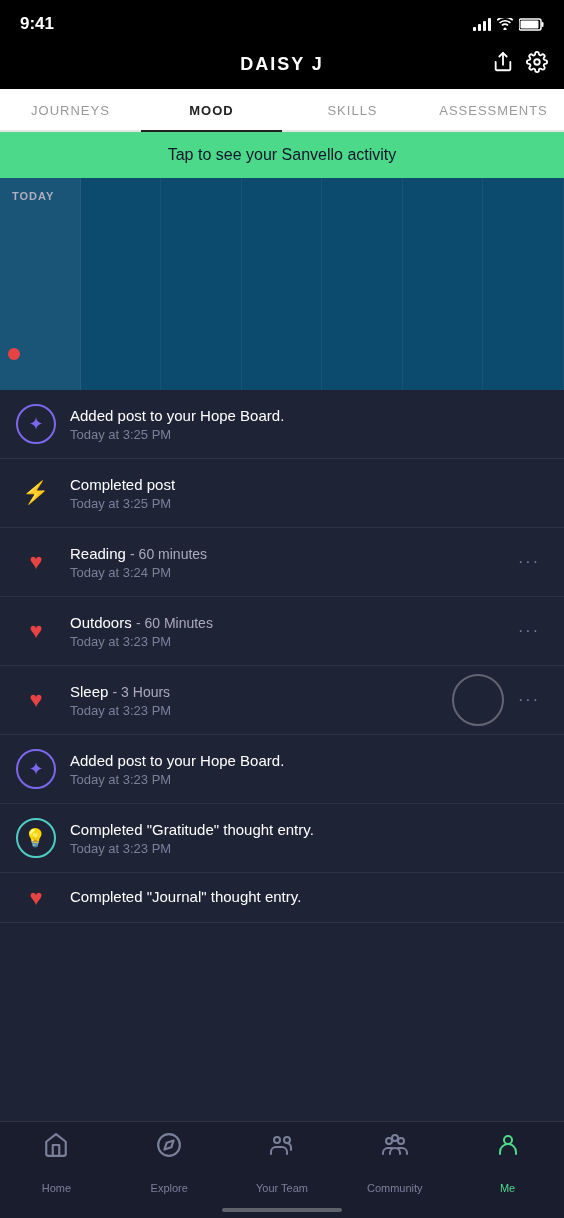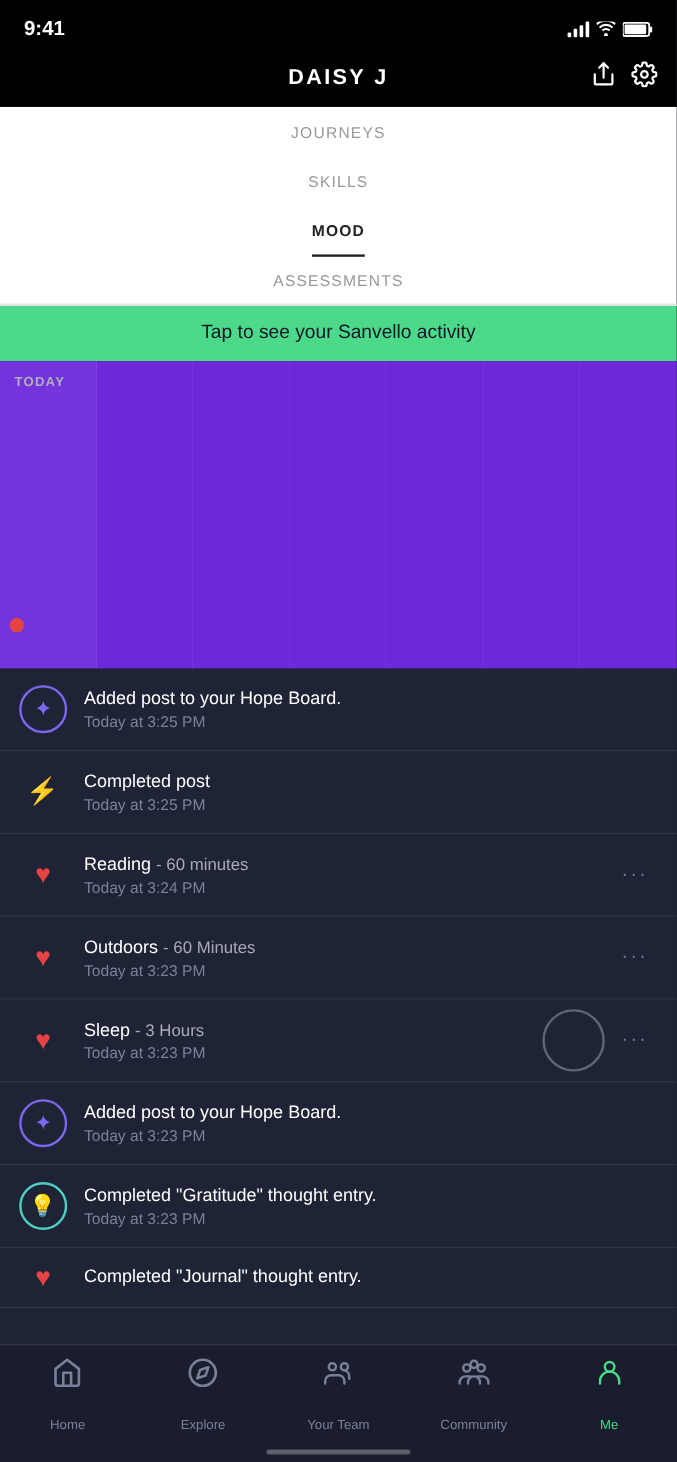--- a/index.html
+++ b/index.html
@@ -75,21 +75,20 @@
     }
 
     
     .nav-tabs {
       background: #fff;
       display: flex;
       justify-content: space-around;
       align-items: center;
       padding: 0;
       border-bottom: 2px solid #e5e5e5;
-      flex-direction: column;
     }
     .nav-tab {
       flex: 1;
       text-align: center;
       padding: 14px 0 12px;
       font-size: 13px;
       font-weight: 500;
       letter-spacing: 1px;
       color: #999;
       text-transform: uppercase;
@@ -116,22 +115,22 @@
       text-align: center;
       padding: 14px;
       font-size: 16px;
       font-weight: 500;
       color: #0f172a;
       cursor: pointer;
     }
 
     
     .chart-area {
-      background: #6d28d9;
-      height: 256px;
+      background: #0c4a6e;
+      height: 212px;
       position: relative;
       overflow: hidden;
     }
     .chart-today-label {
       position: absolute;
       top: 12px;
       left: 12px;
       font-size: 11px;
       font-weight: 700;
       letter-spacing: 1px;
@@ -331,22 +330,22 @@
       <svg width="22" height="22" viewBox="0 0 24 24" fill="none" stroke="white" stroke-width="2" stroke-linecap="round" stroke-linejoin="round">
         <circle cx="12" cy="12" r="3"></circle>
         <path d="M19.4 15a1.65 1.65 0 00.33 1.82l.06.06a2 2 0 010 2.83 2 2 0 01-2.83 0l-.06-.06a1.65 1.65 0 00-1.82-.33 1.65 1.65 0 00-1 1.51V21a2 2 0 01-4 0v-.09A1.65 1.65 0 009 19.4a1.65 1.65 0 00-1.82.33l-.06.06a2 2 0 01-2.83-2.83l.06-.06A1.65 1.65 0 004.68 15a1.65 1.65 0 00-1.51-1H3a2 2 0 010-4h.09A1.65 1.65 0 004.6 9a1.65 1.65 0 00-.33-1.82l-.06-.06a2 2 0 012.83-2.83l.06.06A1.65 1.65 0 009 4.68a1.65 1.65 0 001-1.51V3a2 2 0 014 0v.09a1.65 1.65 0 001 1.51 1.65 1.65 0 001.82-.33l.06-.06a2 2 0 012.83 2.83l-.06.06A1.65 1.65 0 0019.4 9a1.65 1.65 0 001.51 1H21a2 2 0 010 4h-.09a1.65 1.65 0 00-1.51 1z"></path>
       </svg>
     </span>
   </div>
 </div>
 
 <div class="nav-tabs">
   <div class="nav-tab">JOURNEYS</div>
+  <div class="nav-tab active">MOOD</div>
   <div class="nav-tab">SKILLS</div>
-  <div class="nav-tab active">MOOD</div>
   <div class="nav-tab">ASSESSMENTS</div>
 </div>
 
 <div class="activity-banner">Tap to see your Sanvello activity</div>
 
 <div class="chart-area">
   <span class="chart-today-label">TODAY</span>
   <div class="chart-columns">
     <div class="chart-col">
       <div class="chart-dot"></div>

